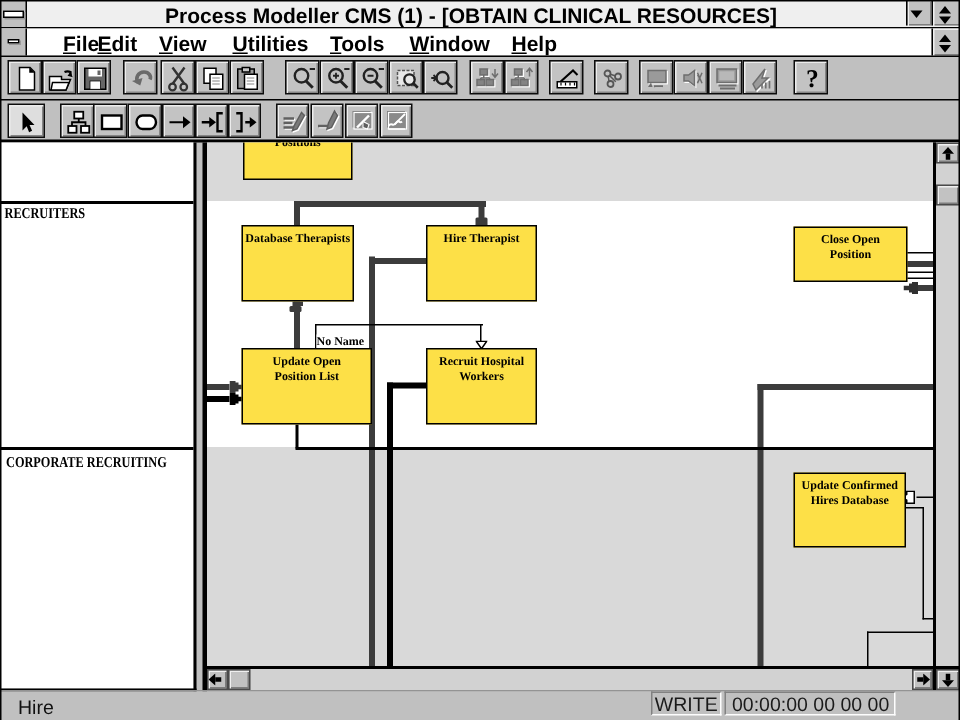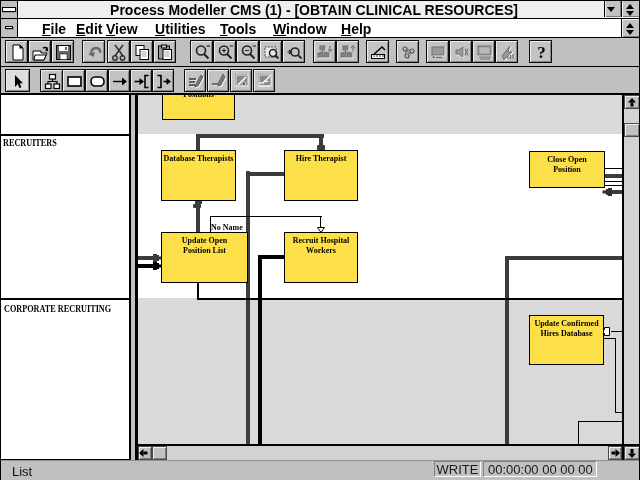--- a/index.html
+++ b/index.html
@@ -45,21 +45,21 @@
 <div class="blk" style="left:0;top:18px;width:640px;height:1px;"></div>
 
 <div class="a" style="left:0;top:19px;width:640px;height:18px;background:#fff;"></div>
 
 <div class="a" style="left:0;top:19px;width:18px;height:18px;background:#c0c0c0;border-right:1px solid #000;box-sizing:border-box;"></div>
 
 <div class="a" style="left:5px;top:26px;width:8px;height:3px;background:#fff;border:1px solid #000;box-shadow:1px 1px 0 #9a9a9a;box-sizing:border-box;"></div>
 
 <div class="mi" style="left:26px;top:21px;padding-left:16px;"><u>F</u>ile</div>
 
-<div class="mi" style="left:76px;top:21px;"><u>E</u>dit</div>
+<div class="mi" style="left:65px;top:21px;"><u>E</u>dit</div>
 
 <div class="mi" style="left:106px;top:21px;"><u>V</u>iew</div>
 
 <div class="mi" style="left:155px;top:21px;"><u>U</u>tilities</div>
 
 <div class="mi" style="left:220px;top:21px;"><u>T</u>ools</div>
 
 <div class="mi" style="left:273px;top:21px;"><u>W</u>indow</div>
 
 <div class="mi" style="left:341px;top:21px;"><u>H</u>elp</div>
@@ -499,21 +499,21 @@
 
 <div class="btn3" style="left:624px;top:446px;width:16px;height:14px;border:1px solid #4a4a4a;box-sizing:border-box;"></div>
 <svg class="a" style="left:628px;top:449px;" width="8" height="9">
       <rect x="2.5" y="0" width="3" height="4.5" fill="#000"></rect>
       <polygon points="4,9 8,4.5 0,4.5" fill="#000"></polygon>
     </svg>
 
 <div class="a" style="left:0;top:460px;width:640px;height:1px;background:#939393;"></div>
 <div class="a" style="left:0;top:461px;width:640px;height:19px;background:#c0c0c0;"></div>
 
-<div class="a" style="left:12px;top:464px;font-size:13px;color:#111;">List</div>
+<div class="a" style="left:12px;top:464px;font-size:13px;color:#111;">Hire</div>
 
 <div class="sf" style="left:434px;top:461px;width:47px;height:16px;text-align:center;">WRITE</div>
 
 <div class="sf" style="left:483px;top:461px;width:114px;height:16px;padding-left:4px;">00:00:00 00 00 00</div>
 
 <div class="blk" style="left:0;top:0;width:1px;height:480px;"></div>
 <div class="blk" style="left:639px;top:0;width:1px;height:480px;"></div>
 <div class="blk" style="left:0;top:0;width:640px;height:1px;"></div>
 </div>
 

